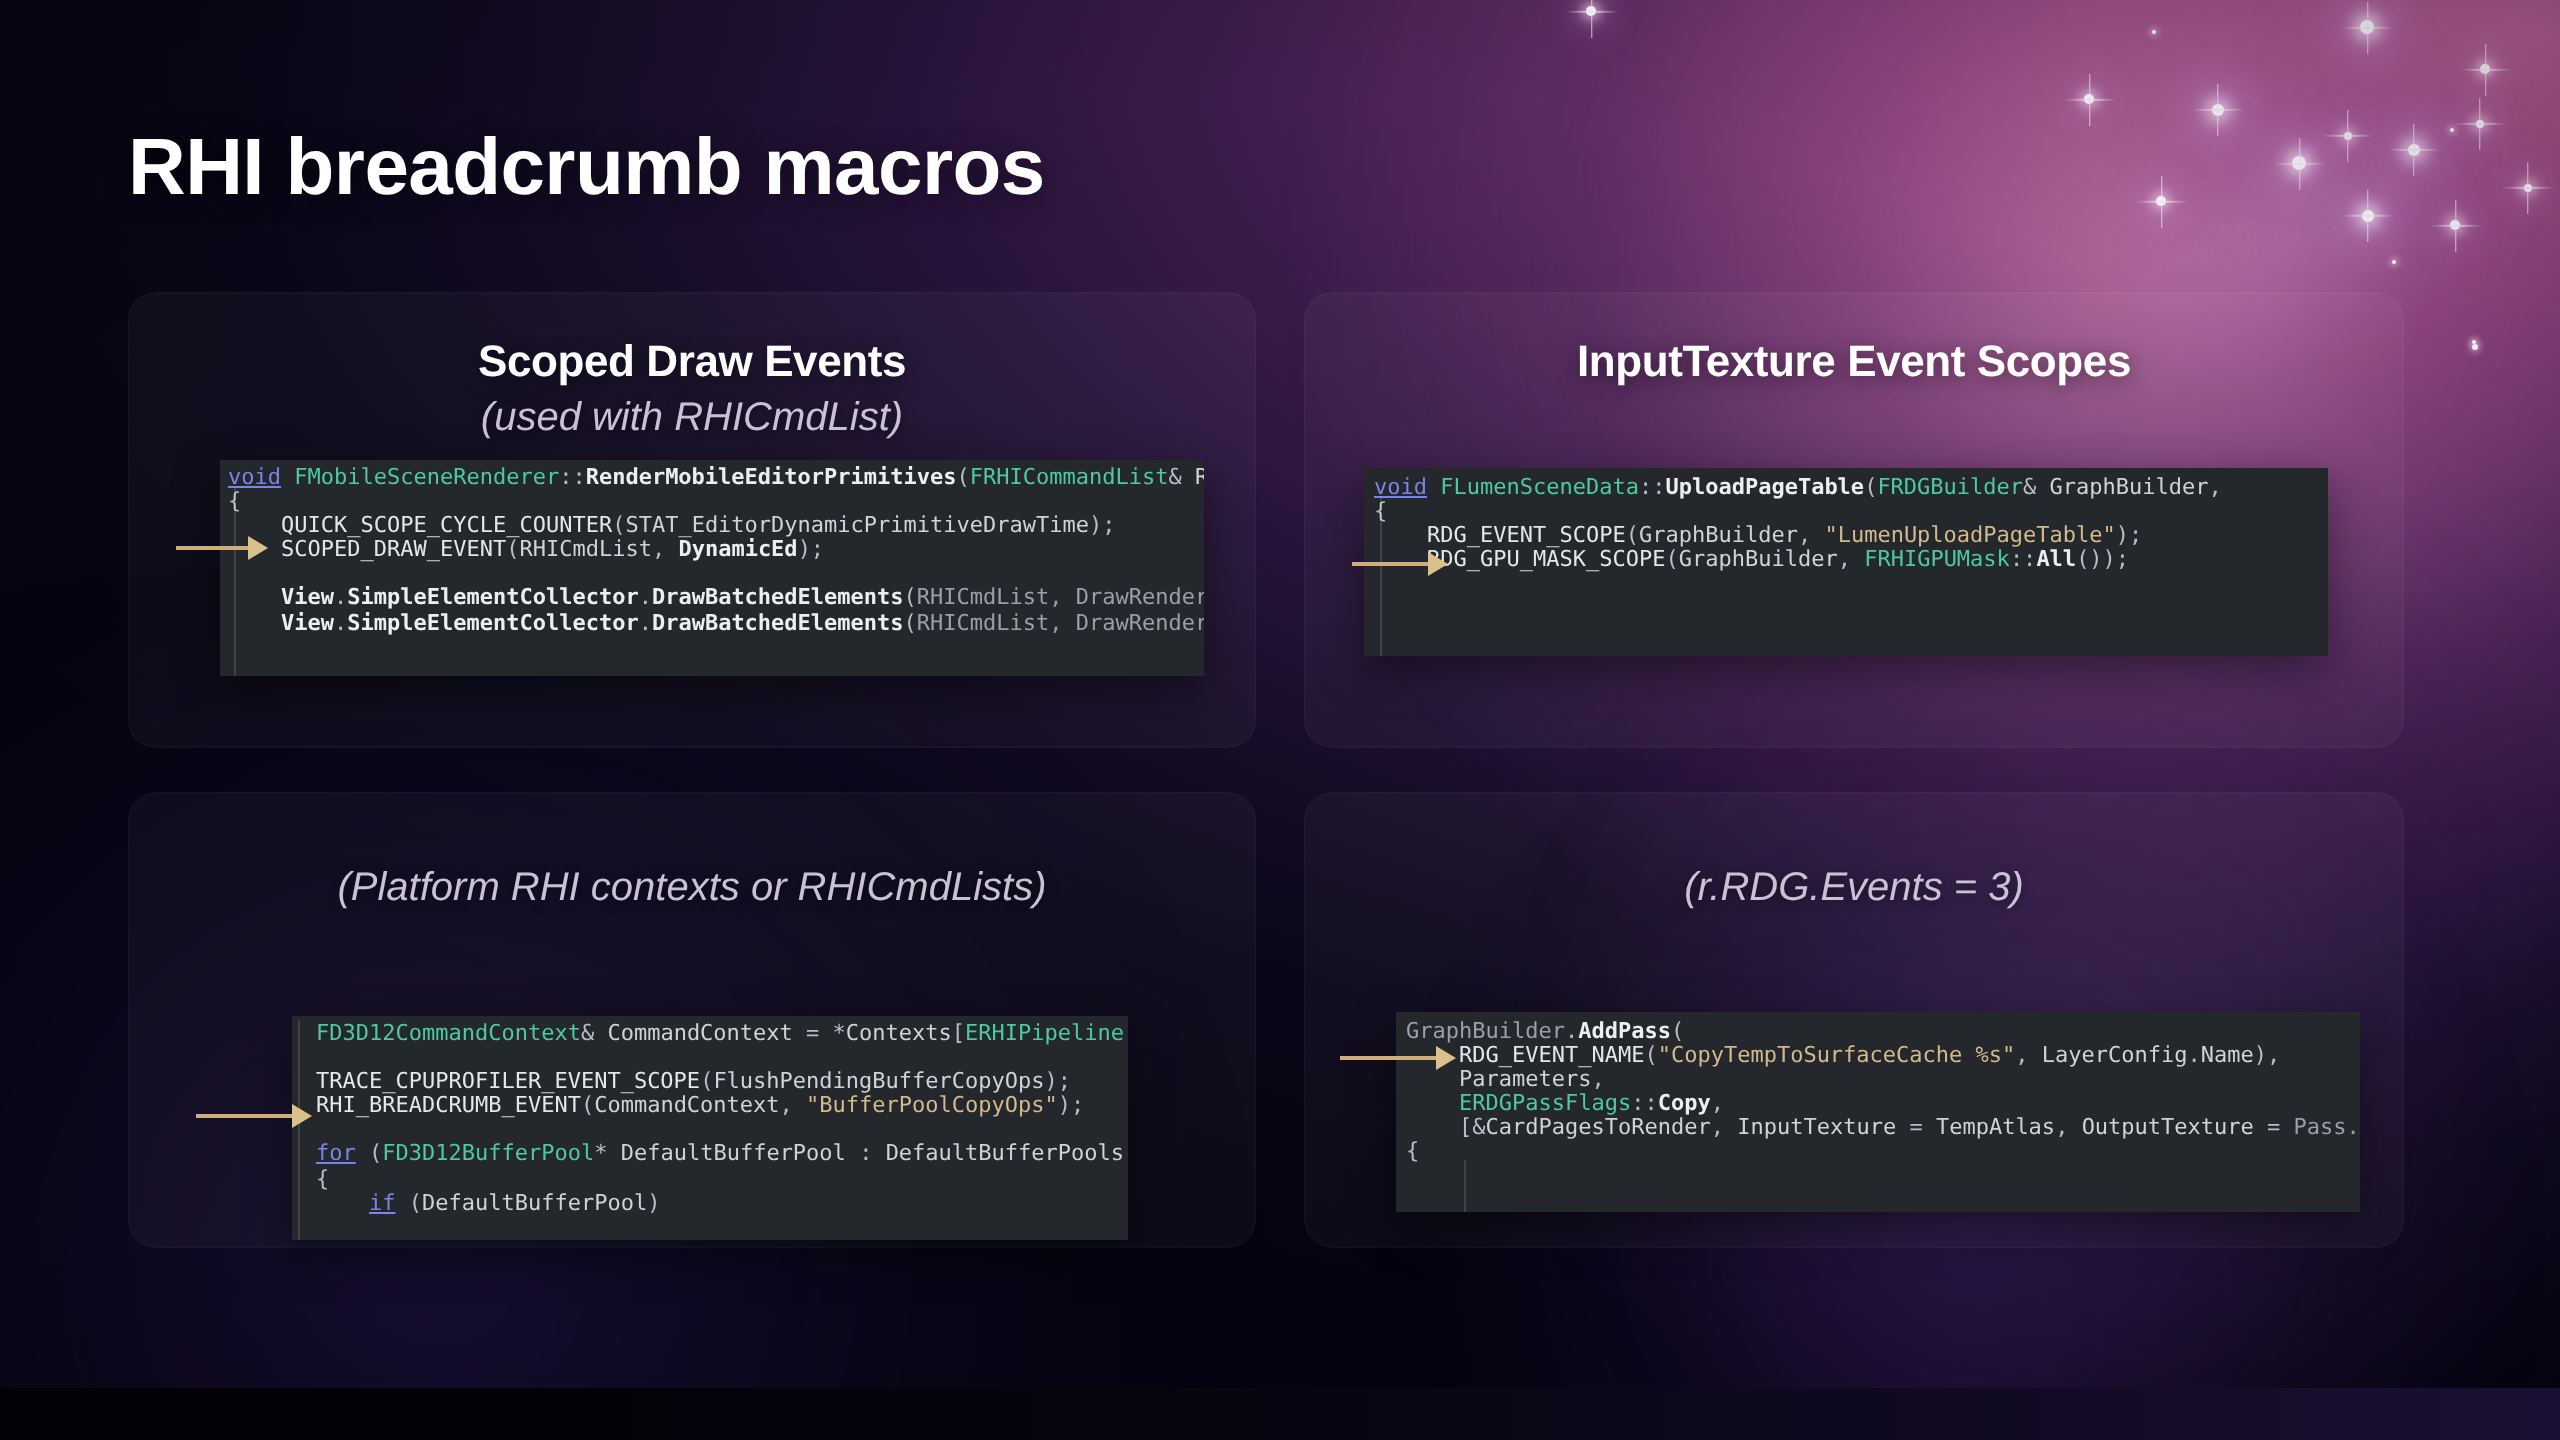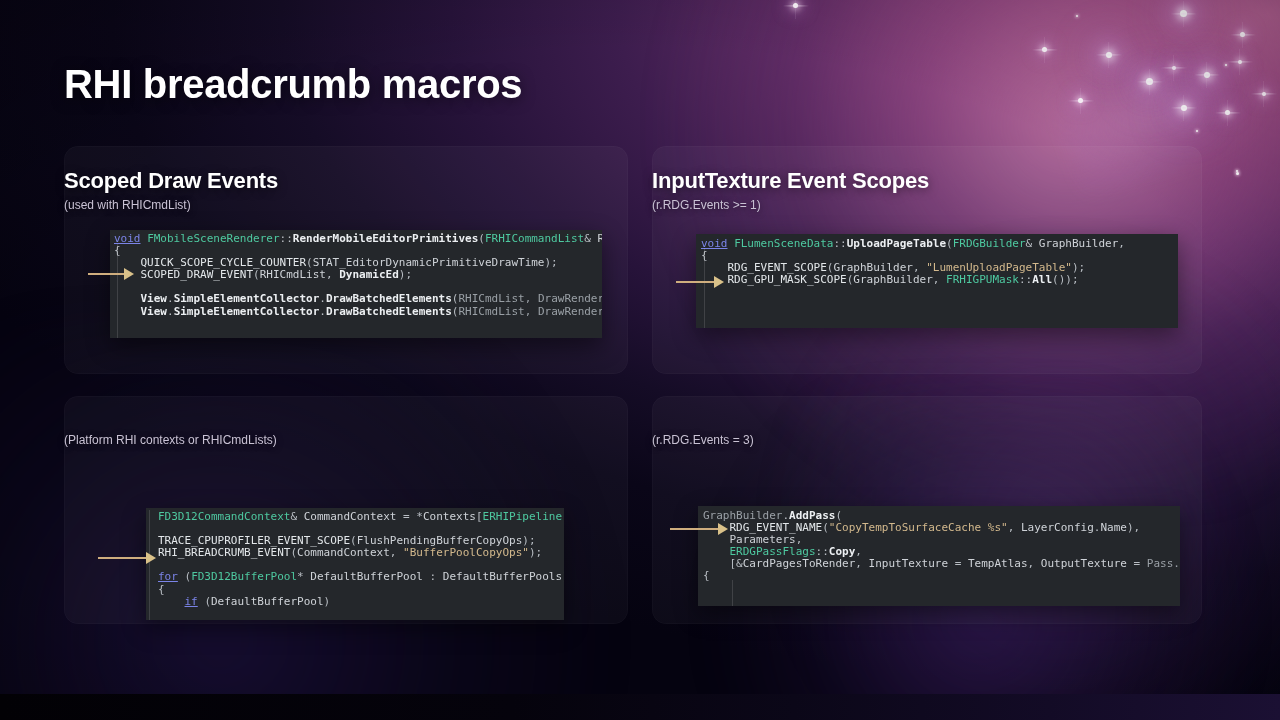--- a/index.html
+++ b/index.html
@@ -68,42 +68,42 @@
   
   .card{
     position:absolute; border-radius:14px;
     background:rgba(255,255,255,.035);
     box-shadow:inset 0 0 0 1px rgba(255,255,255,.022);
   }
   #card-tl{ left:64px;  top:146px; width:564px; height:228px; }
   #card-tr{ left:652px; top:146px; width:550px; height:228px; }
   #card-bl{ left:64px;  top:396px; width:564px; height:228px; }
   #card-br{ left:652px; top:396px; width:550px; height:228px; }
-  .card-head{ width:100%; text-align:left; }
+  .card-head{ width:100%; text-align:center; }
   .card-title{
     font-size:22px; font-weight:bold; color:#fff; letter-spacing:-.2px;
     text-shadow:0 2px 10px rgba(0,0,0,.5);
   }
   .card-sub{
-    font-size:12px; color:#c9c2d4; margin-top:4px;
+    font-size:20px; font-style:italic; color:#c9c2d4; margin-top:4px;
     text-shadow:0 1px 6px rgba(0,0,0,.5);
   }
   #card-tl .card-head,#card-tr .card-head{ padding-top:22px; }
   #card-bl .card-head,#card-br .card-head{ padding-top:33px; }
   
   .code{
     position:absolute; overflow:hidden;
     background:#24272b;
     font-family:"DejaVu Sans Mono","Liberation Mono",monospace;
     font-size:11px; line-height:12.1px;
     color:#d6d9dd; white-space:pre;
     box-shadow:0 8px 22px rgba(0,0,0,.45);
   }
   #code-tl{ left:110px; top:230px; width:492px; height:108px; padding:3px 0 0 4px; }
-  #code-tr{ left:696px; top:234px; width:482px; height:94px;  padding:4px 0 0 5px; }
+  #code-tr{ left:682px; top:234px; width:482px; height:94px;  padding:4px 0 0 5px; }
   #code-bl{ left:146px; top:508px; width:418px; height:112px; padding:3px 0 0 12px; }
   #code-br{ left:698px; top:506px; width:482px; height:100px; padding:4px 0 16px 5px; }
   .code .ln{ height:12.1px; }
   .code .blank{ height:12.1px; }
   
   .k   { color:#7b84e8;text-decoration:underline; }           
   .ty  { color:#4ec9a0; }           
   .fn  { color:#eceff2; font-weight:bold; } 
   .id  { color:#cfd3d8; }
   .mac { color:#e3e7ea; }
@@ -172,21 +172,20 @@
 </div>
 <div class="code" id="code-tl"><div class="guide" style="left:7px;top:14px;height:94px;"></div><div class="ln"><span class="k">void</span> <span class="ty">FMobileSceneRenderer</span><span class="p">::</span><span class="fn">RenderMobileEditorPrimitives</span><span class="p">(</span><span class="ty">FRHICommandList</span><span class="p">&amp;</span> <span class="id">RHICmdList</span> </div><div class="ln"><span class="p">{</span></div><div class="ln">    <span class="mac">QUICK_SCOPE_CYCLE_COUNTER</span><span class="p">(</span><span class="id">STAT_EditorDynamicPrimitiveDrawTime</span><span class="p">);</span></div><div class="ln">    <span class="mac">SCOPED_DRAW_EVENT</span><span class="p">(</span><span class="id">RHICmdList</span><span class="p">,</span> <span class="fn">DynamicEd</span><span class="p">);</span></div><div class="blank"></div><div class="ln">    <span class="fn">View</span><span class="p">.</span><span class="fn">SimpleElementCollector</span><span class="p">.</span><span class="fn">DrawBatchedElements</span><span class="p">(</span><span class="dim">RHICmdList, DrawRenderState, View, EBl</span></div><div class="ln">    <span class="fn">View</span><span class="p">.</span><span class="fn">SimpleElementCollector</span><span class="p">.</span><span class="fn">DrawBatchedElements</span><span class="p">(</span><span class="dim">RHICmdList, DrawRenderState, View, EBl</span></div></div>
 <div class="arrow" id="arrow-tl">
     <div class="shaft"></div>
     <div class="head"></div>
   </div>
 
 <div class="card" id="card-tr">
   <div class="card-head">
     <div class="card-title">InputTexture Event Scopes</div>
-    <div class="card-sub">(r.RDG.Events &gt;= 1)</div>
   </div>
 </div>
 <div class="code" id="code-tr"><div class="guide" style="left:8px;top:14px;height:80px;"></div><div class="ln"><span class="k">void</span> <span class="ty">FLumenSceneData</span><span class="p">::</span><span class="fn">UploadPageTable</span><span class="p">(</span><span class="ty">FRDGBuilder</span><span class="p">&amp;</span> <span class="id">GraphBuilder</span><span class="p">,</span></div><div class="ln"><span class="p">{</span></div><div class="ln">    <span class="mac">RDG_EVENT_SCOPE</span><span class="p">(</span><span class="id">GraphBuilder</span><span class="p">,</span> <span class="str">"LumenUploadPageTable"</span><span class="p">);</span></div><div class="ln">    <span class="mac">RDG_GPU_MASK_SCOPE</span><span class="p">(</span><span class="id">GraphBuilder</span><span class="p">,</span> <span class="ty">FRHIGPUMask</span><span class="p">::</span><span class="fn">All</span><span class="p">());</span></div><div class="blank"></div></div>
 <div class="arrow" id="arrow-tr">
     <div class="shaft"></div>
     <div class="head"></div>
   </div>
 
 <div class="card" id="card-bl">
   <div class="card-head">

